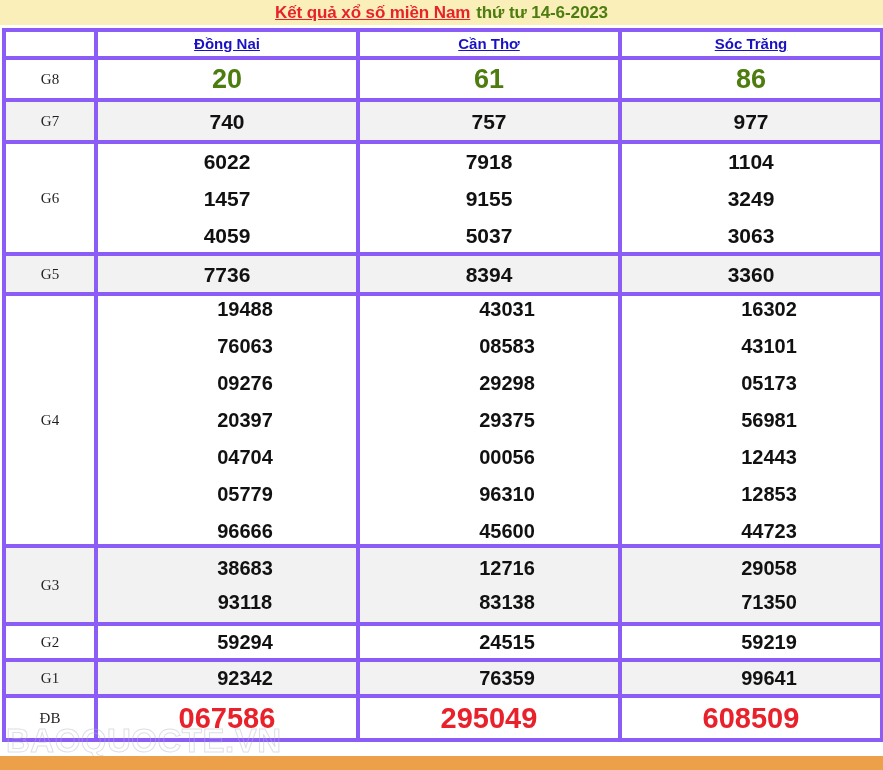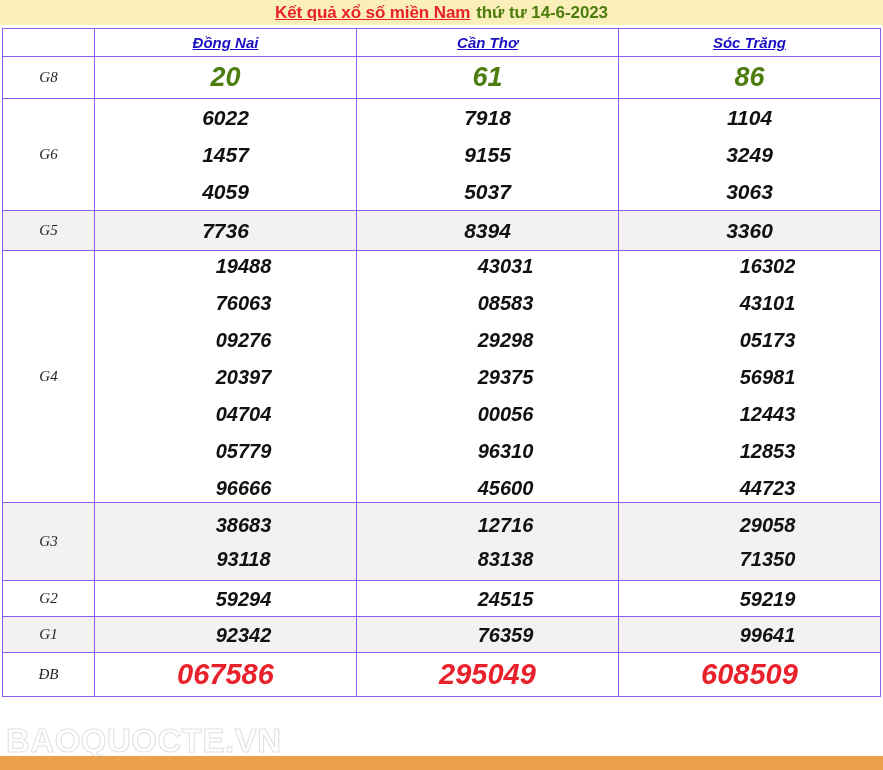--- a/index.html
+++ b/index.html
@@ -47,25 +47,24 @@
   }
 
   
   .result-table {
     width: 879px;
     margin: 3px 0 0 2px;
     border-collapse: collapse;
     table-layout: fixed;
   }
   .result-table td, .result-table th {
-    border: 1px solid #8b5cf6;
+    border: 4px solid #8b5cf6;
     padding: 0;
     text-align: center;
     vertical-align: middle;
-    font-style: italic;
   }
 
   col.c-label { width: 92px; }
   col.c-prov  { width: 262px; }
 
   
   .head-row td {
     background: #f2f2f2;
     height: 28px;
   }
@@ -193,20 +192,32 @@
           <td class="val">
             <span class="num">20</span>
           </td>
           <td class="val">
             <span class="num">61</span>
           </td>
           <td class="val">
             <span class="num">86</span>
           </td>
         </tr>
+        <tr class="gray r-g7">
+          <td class="lbl">G7</td>
+          <td class="val">
+            <span class="num">740</span>
+          </td>
+          <td class="val">
+            <span class="num">757</span>
+          </td>
+          <td class="val">
+            <span class="num">977</span>
+          </td>
+        </tr>
         <tr class="white r-g6">
           <td class="lbl">G6</td>
           <td class="val">
             <span class="num">6022</span>
             <span class="num">1457</span>
             <span class="num">4059</span>
           </td>
           <td class="val">
             <span class="num">7918</span>
             <span class="num">9155</span>

